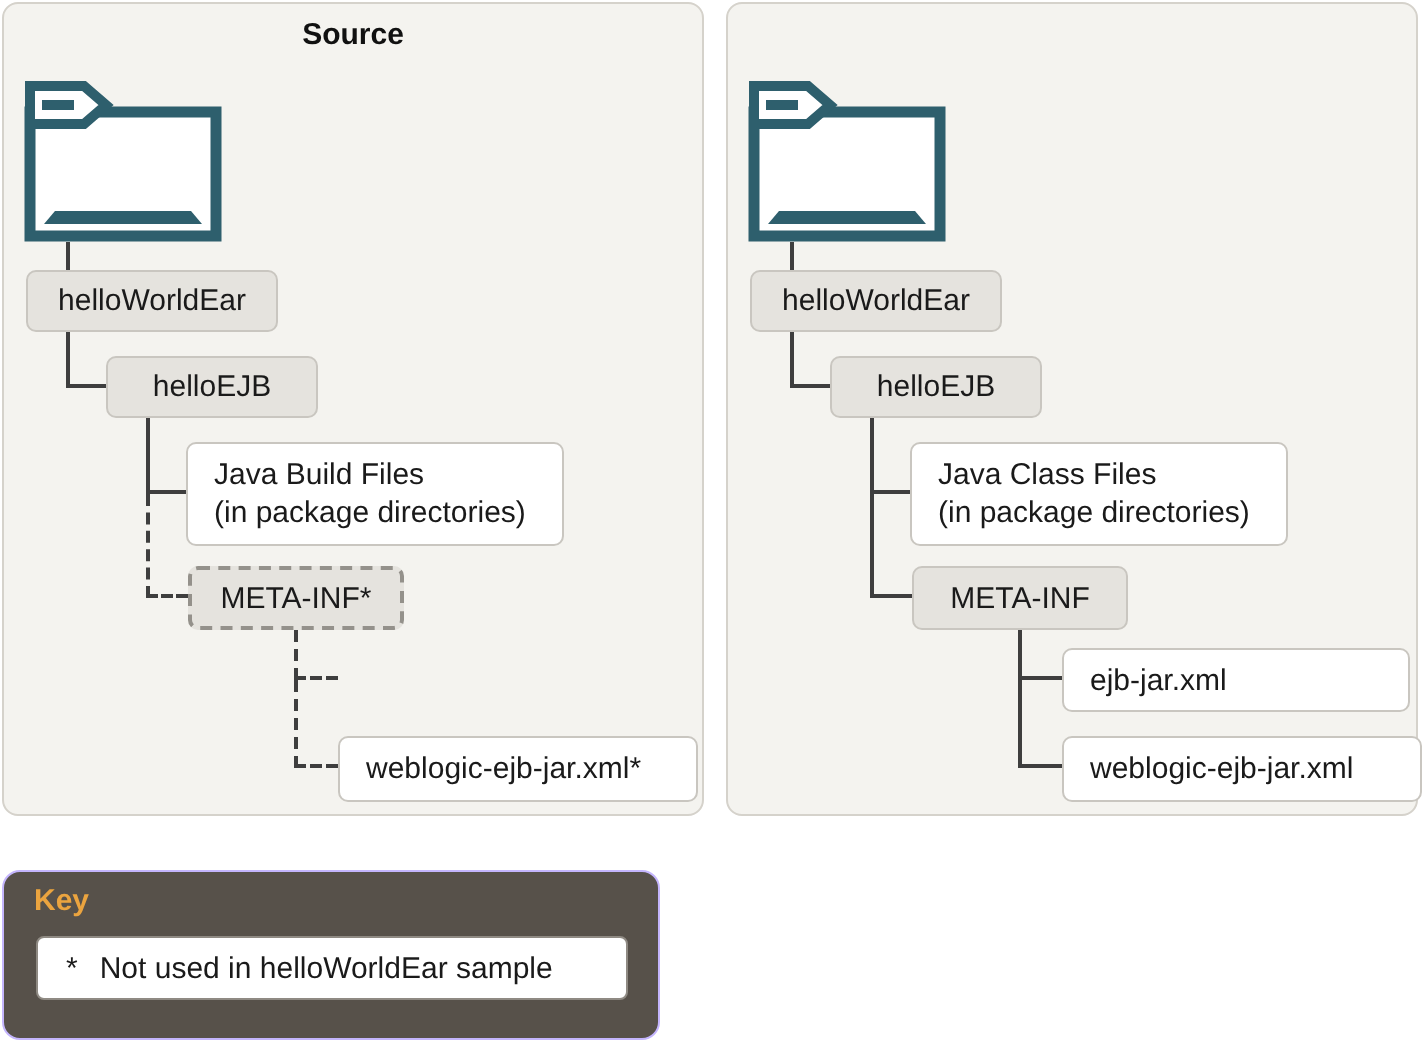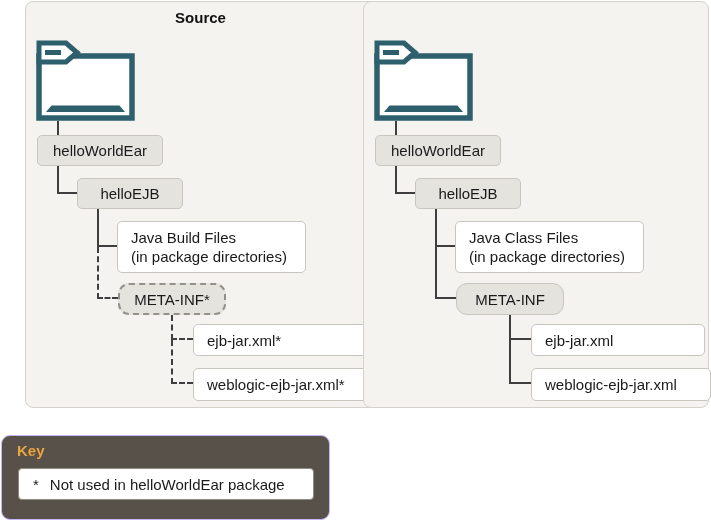--- a/index.html
+++ b/index.html
@@ -5,21 +5,21 @@
   html,body{margin:0;padding:0;}
   body{
     width:711px;height:523px;position:relative;background:#ffffff;
     font-family:"Liberation Sans",sans-serif;color:#1a1a1a;
     -webkit-font-smoothing:antialiased;
   }
   .panel{
     position:absolute;top:1px;height:407px;box-sizing:border-box;
     background:#f4f3ef;border:1px solid #d5d2cb;border-radius:8px;
   }
-  #source-panel{left:1px;width:351px;margin-left:24px;}
+  #source-panel{left:1px;width:351px;}
   #build-panel{left:363px;width:346px;}
   .panel-title{
     position:absolute;top:7px;left:0;right:0;text-align:center;
     font-size:15px;font-weight:600;color:#111;
   }
   .folder{position:absolute;left:10px;top:38px;width:99px;height:82px;}
 
   .node{
     position:absolute;box-sizing:border-box;
     border:1px solid #c9c6c0;border-radius:5px;
@@ -28,21 +28,21 @@
   .gray{background:#e5e3de;}
   .white{background:#ffffff;}
   .center{justify-content:center;text-align:right;}
   .pad{padding-left:13px;}
   .dashed-border{border:2px dashed #94918b;}
 
   .n-root    {left:11px; top:133px;width:126px;height:31px;}
   .n-module  {left:51px; top:176px;width:106px;height:31px;}
   .n-files   {left:91px; top:219px;width:189px;height:52px;line-height:19px;}
   .n-files .two-line{display:block;}
-  .n-meta    {left:92px; top:281px;width:108px;height:32px;border-radius:11px;}
+  .n-meta    {left:92px; top:281px;width:108px;height:32px;}
   .n-ejb     {left:167px;top:322px;width:174px;height:32px;}
   .n-weblogic{left:167px;top:366px;width:180px;height:33px;}
 
   .conn{position:absolute;box-sizing:border-box;border-color:#3e3e3e;}
   .v{border-left:2px solid #3e3e3e;}
   .elbow{border-left:2px solid #3e3e3e;border-bottom:2px solid #3e3e3e;}
   .elbow.dash{border-left-style:dashed;border-bottom-style:dashed;}
 
   .c-root    {left:31px; top:119px;height:15px;}
   .c-module  {left:31px; top:164px;width:21px;height:28px;}
@@ -98,23 +98,20 @@
       <span>(in package directories)</span>
     </span>
   </div>
 
   <div class="conn elbow dash c-meta"></div>
   <div class="node gray center dashed-border n-meta">
     <span>META-INF*</span>
   </div>
 
   <div class="conn elbow dash c-ejb"></div>
-  <div class="node white pad n-ejb">
-    <span>ejb-jar.xml*</span>
-  </div>
 
   <div class="conn elbow dash c-weblogic"></div>
   <div class="node white pad n-weblogic">
     <span>weblogic-ejb-jar.xml*</span>
   </div>
 </div>
 
 <div class="panel" id="build-panel">
 
   <svg class="folder" viewBox="0 0 99 82" xmlns="http://www.w3.org/2000/svg">
@@ -155,15 +152,15 @@
   <div class="conn elbow c-weblogic"></div>
   <div class="node white pad n-weblogic">
     <span>weblogic-ejb-jar.xml</span>
   </div>
 </div>
 
 <div id="key-panel">
   <div class="key-title">Key</div>
   <div class="key-note">
     <span class="key-star">*</span>
-    <span>Not used in helloWorldEar package</span>
+    <span>Not used in helloWorldEar sample</span>
   </div>
 </div>
 
 </body></html>

